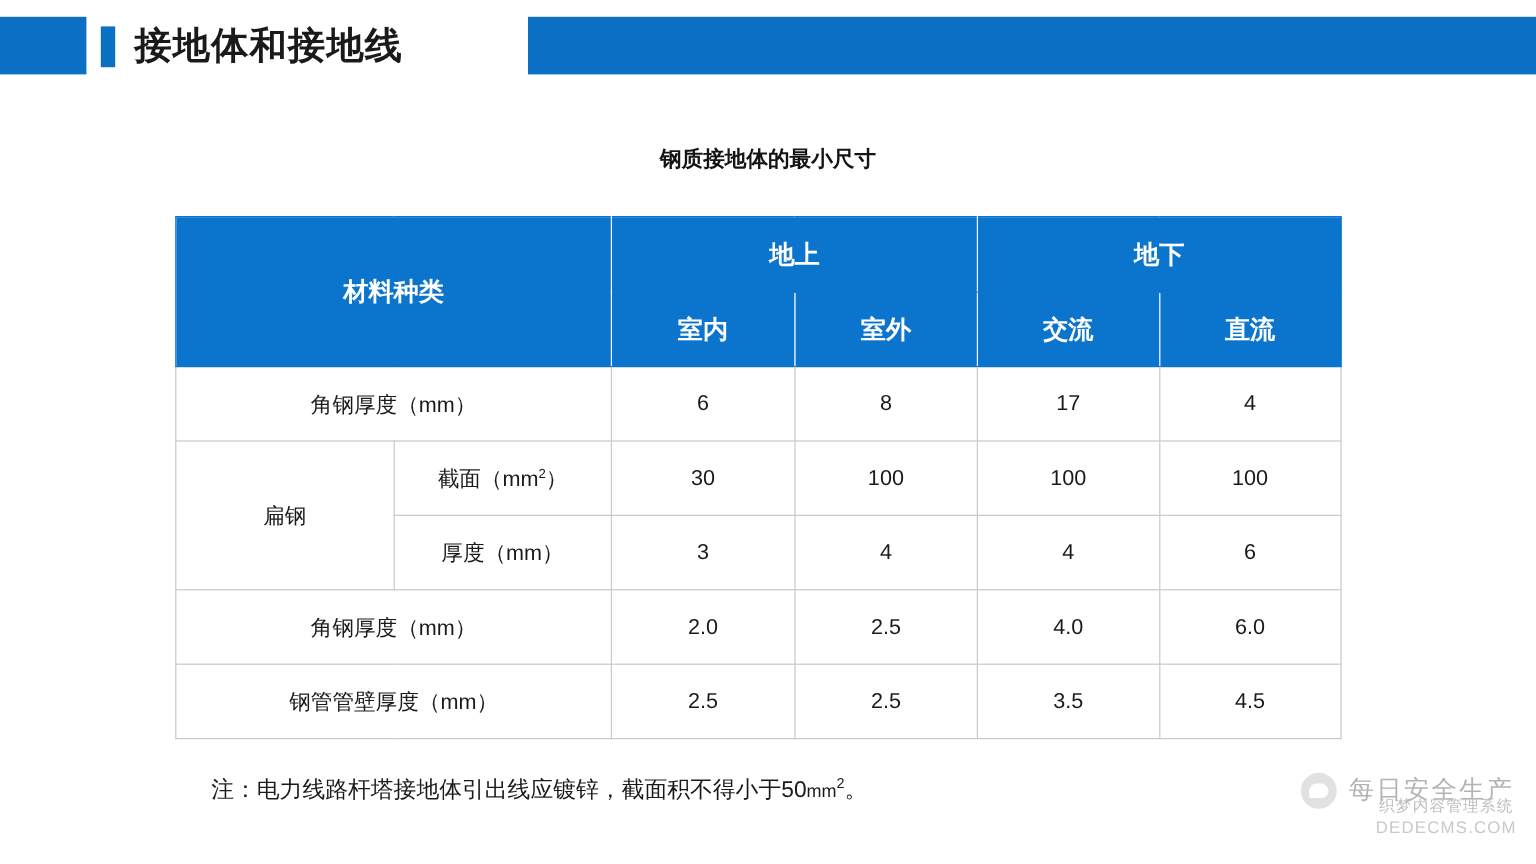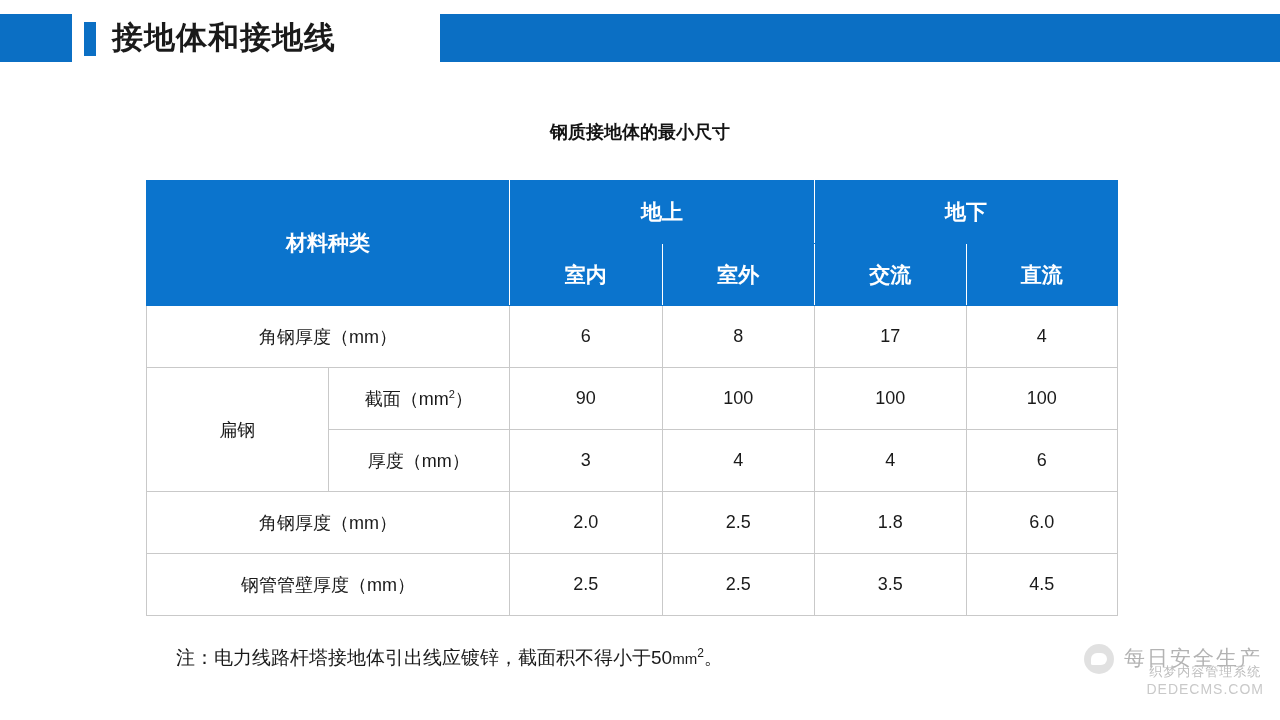--- a/index.html
+++ b/index.html
@@ -230,39 +230,39 @@
         <td class="cell-label" colspan="2">角钢厚度（mm）</td>
         <td>6</td>
         <td>8</td>
         <td>17</td>
         <td>4</td>
       </tr>
 
       <tr>
         <td class="cell-merge-left" rowspan="2" style="width:182px">扁钢</td>
         <td class="cell-label" style="width:180px"><span>截面（mm<sup style="font-size:11px">2</sup>）</span></td>
-        <td>90</td>
+        <td>30</td>
         <td>100</td>
         <td>100</td>
         <td>100</td>
       </tr>
 
       <tr>
         <td class="cell-label">厚度（mm）</td>
         <td>3</td>
         <td>4</td>
         <td>4</td>
         <td>6</td>
       </tr>
 
       <tr>
         <td class="cell-label" colspan="2">角钢厚度（mm）</td>
         <td>2.0</td>
         <td>2.5</td>
-        <td>1.8</td>
+        <td>4.0</td>
         <td>6.0</td>
       </tr>
 
       <tr>
         <td class="cell-label" colspan="2">钢管管壁厚度（mm）</td>
         <td>2.5</td>
         <td>2.5</td>
         <td>3.5</td>
         <td>4.5</td>
       </tr>

